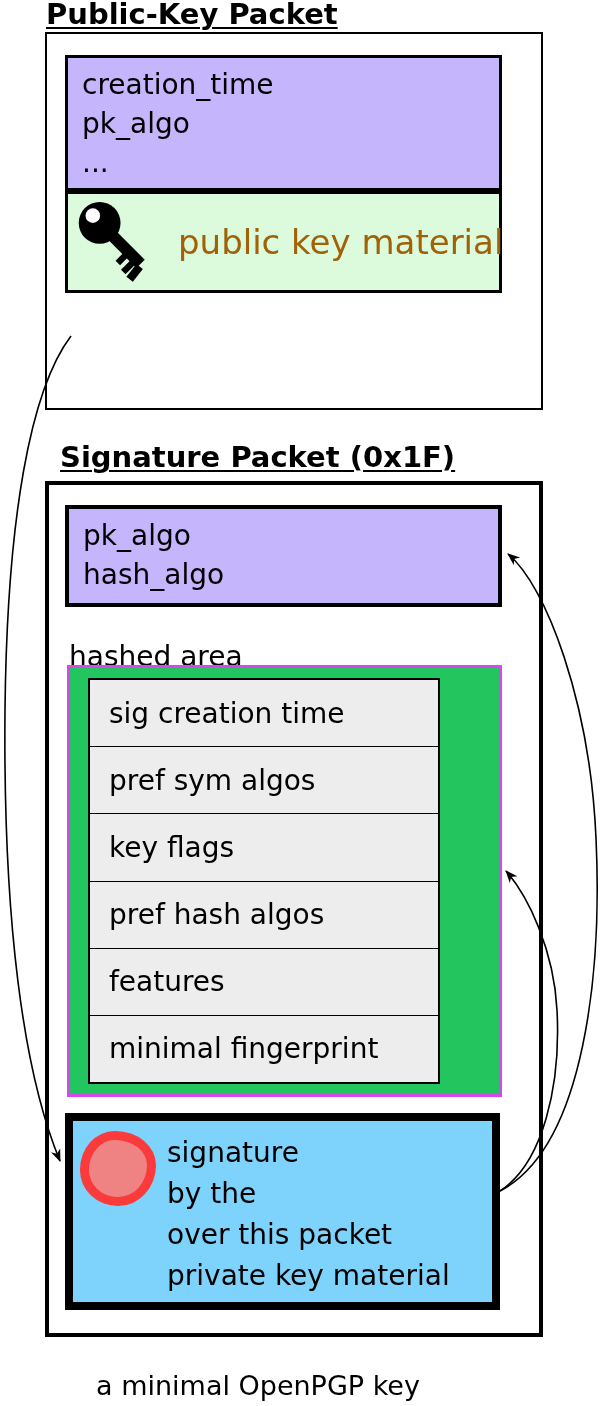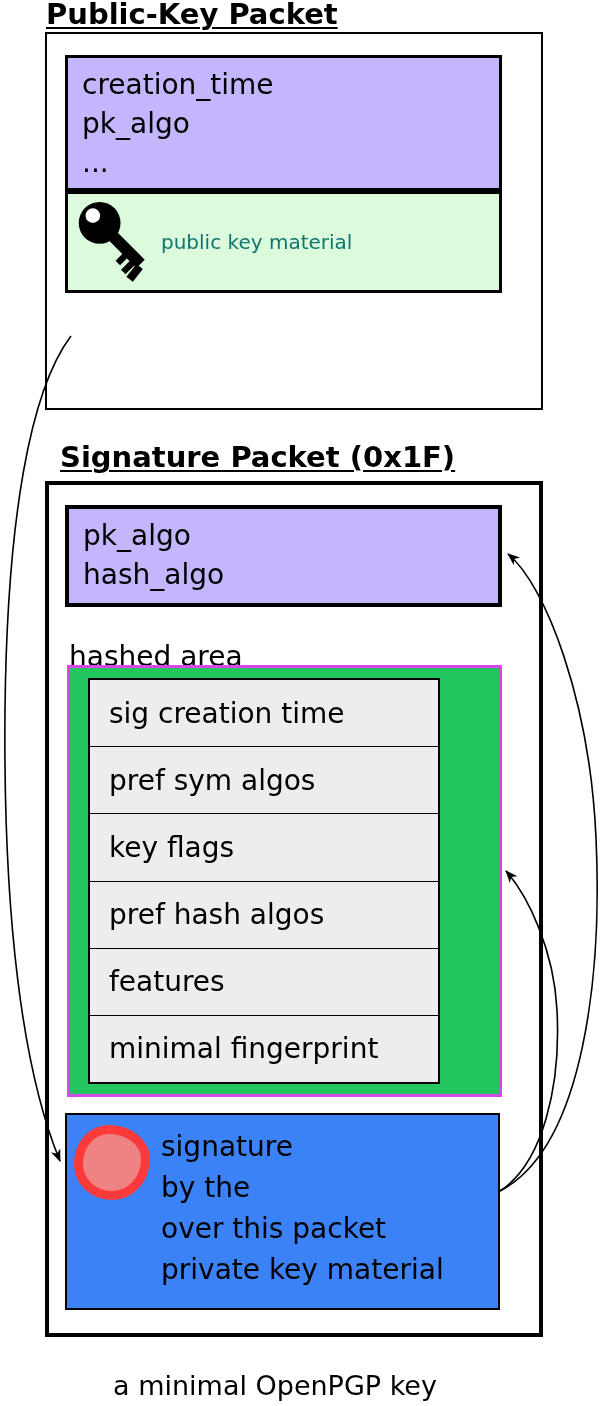--- a/index.html
+++ b/index.html
@@ -49,23 +49,23 @@
 
   #pk-material {
     position: absolute;
     left: 65px; top: 191px; width: 437px; height: 102px;
     border: 3px solid #000;
     background: #dcfbdc;
     display: flex; align-items: center;
     padding-left: 8px;
   }
   #pk-material .label {
-    color: #0f766e;
-    font-size: 20px;
-    margin-left: 5px;
+    color: #a16207;
+    font-size: 34px;
+    margin-left: 22px;
     white-space: nowrap;
   }
   .key-icon-wrap { width: 80px; height: 92px; flex: 0 0 auto; }
 
   #hashed-label {
     position: absolute;
     left: 69px; top: 640px;
     font-size: 28px;
   }
   #hashed-box {
@@ -87,22 +87,22 @@
     padding-left: 19px;
     font-size: 28px;
     border-top: 1px solid #000;
     white-space: nowrap;
   }
   #hashed-table .row:first-child { border-top: none; }
 
   #sig-box {
     position: absolute;
     left: 65px; top: 1113px; width: 435px; height: 197px;
-    background: #3b82f6;
-    border: 2px solid #000000;
+    background: #7dd3fc;
+    border: 8px solid #000000;
   }
   .seal {
     position: absolute;
     left: 7px; top: 10px;
     width: 76px; height: 75px;
     background: #ef8383;
     border: 9px solid #fb3b3b;
     border-radius: 46% 54% 50% 50% / 52% 46% 55% 48%;
   }
   .sig-lines {
@@ -111,21 +111,20 @@
     font-size: 28px;
     line-height: 41px;
     white-space: nowrap;
   }
 
   #caption {
     position: absolute;
     left: 0; top: 1370px; width: 516px;
     text-align: center;
     font-size: 27px;
-    margin-left: 17px;
   }
 
   #arrow-layer {
     position: absolute;
     left: 0; top: 0;
     pointer-events: none;
   }
   #arrow-layer path.arrow {
     fill: none;
     stroke: #000;

